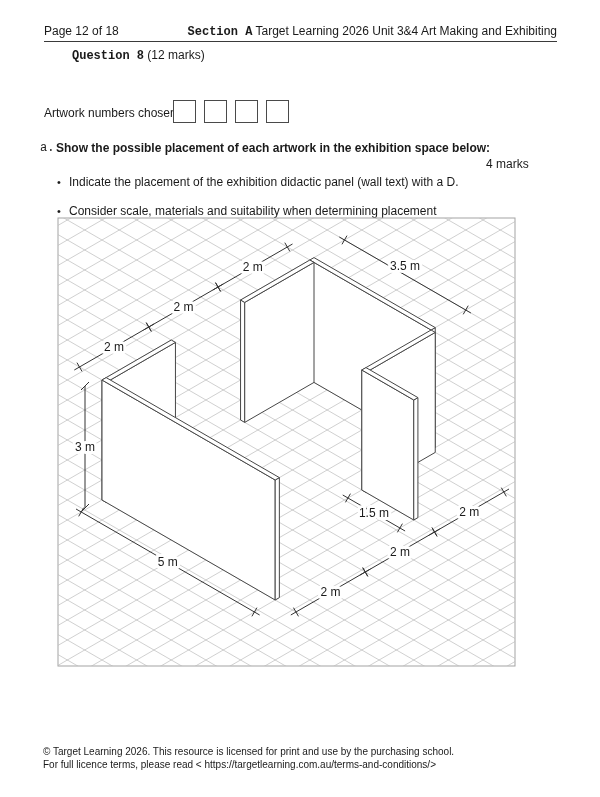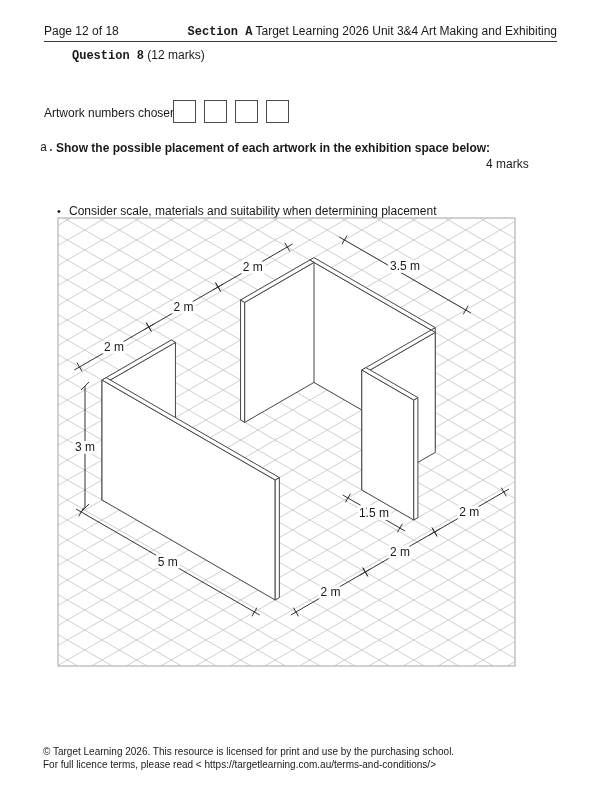--- a/index.html
+++ b/index.html
@@ -44,20 +44,21 @@
       <div class="num-box"></div>
       <div class="num-box"></div>
       <div class="num-box"></div>
       <div class="num-box"></div>
     </div>
 
   <div class="abs t12 b" id="part-a-label" style="font-weight:normal;">a.</div>
   <div class="abs t12" id="part-a-text">Show the possible placement of each artwork in the exhibition space below:</div>
   <div class="abs t12" id="part-a-marks">4 marks</div>
 
+  <div class="abs t12 bullet-row" id="bullet-1"><span class="bullet-glyph">•</span><span>Indicate the placement of the exhibition didactic panel (wall text) with a D.</span></div>
   <div class="abs t12 bullet-row" id="bullet-2"><span class="bullet-glyph">•</span><span>Consider scale, materials and suitability when determining placement</span></div>
 
   <svg class="abs" id="diagram-svg" width="600" height="797" viewBox="0 0 600 797">
       <rect x="58" y="218" width="457" height="448" fill="#ffffff" stroke="#a3a3a3" stroke-width="1"></rect>
       <clipPath id="gclip">
         <rect x="58" y="218" width="457" height="448"></rect>
       </clipPath>
       <g stroke="#bcbcbc" stroke-width="0.7" clip-path="url(#gclip)">
         <line x1="-348.32" y1="440" x2="275.2" y2="80"></line>
         <line x1="-331" y1="450" x2="292.52" y2="90"></line>

